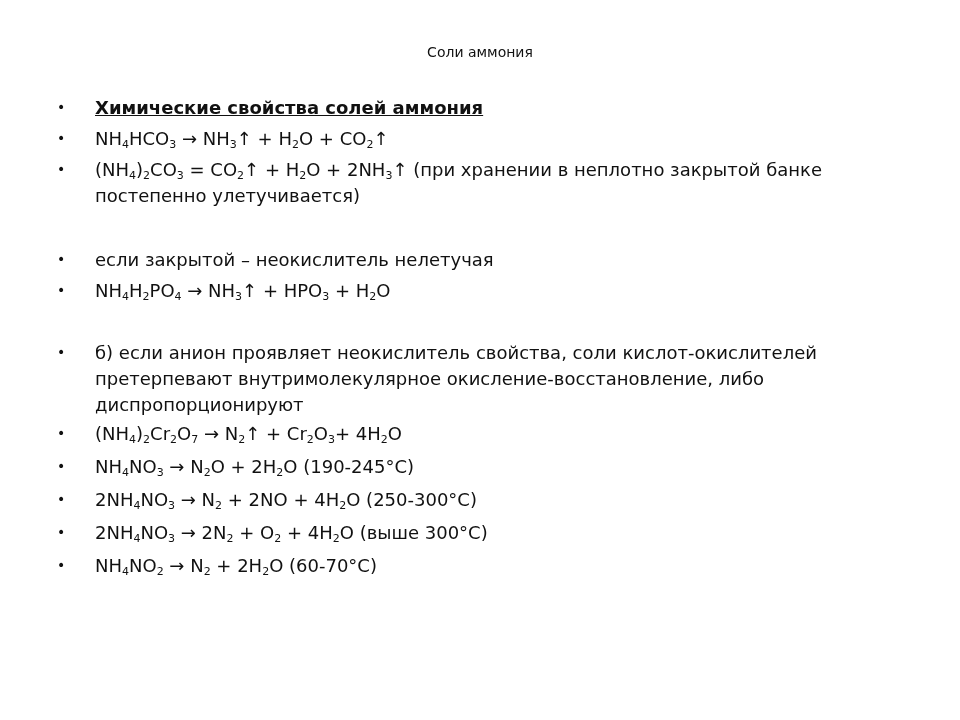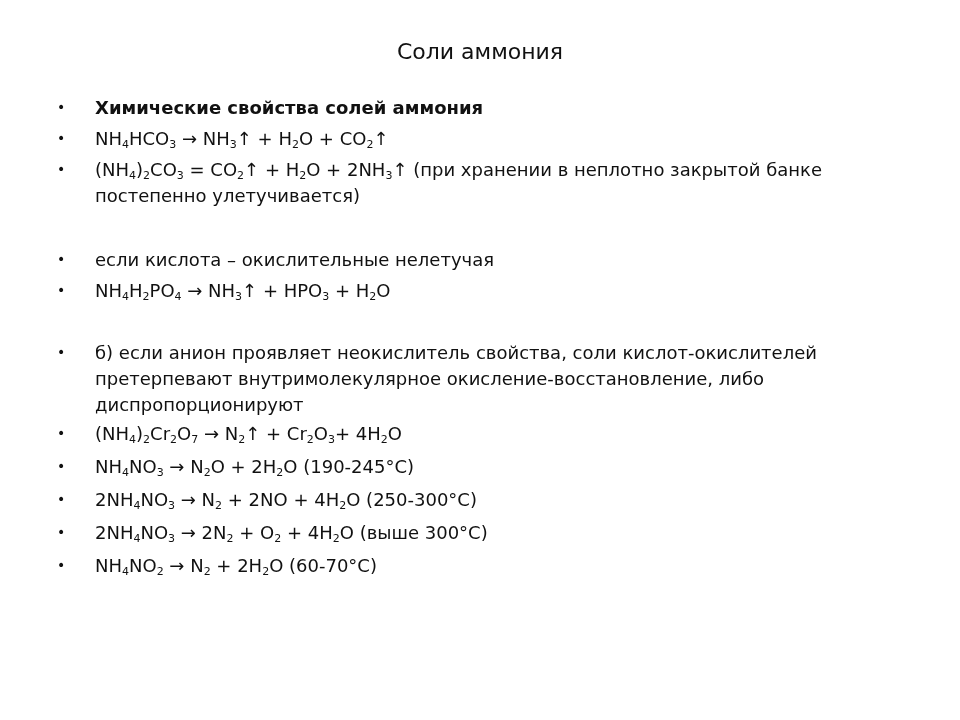--- a/index.html
+++ b/index.html
@@ -2,33 +2,33 @@
 <html><head>
   <meta charset="utf-8">
   <style>
     html, body { margin: 0; padding: 0; }
     body {
       width: 960px; height: 720px; background: #ffffff; position: relative; overflow: hidden;
       font-family: "DejaVu Sans", sans-serif; color: #111111;
     }
     .title {
       position: absolute; top: 40px; left: 0; width: 960px; text-align: center;
-      font-size: 22px; line-height: 24px;
+      font-size: 14px; line-height: 24px;
     }
     .item {
       position: absolute; left: 0; width: 960px;
     }
     .bullet {
       position: absolute; left: 57px; font-size: 14px; line-height: 24px;
     }
     .text {
       position: absolute; left: 95px; width: 800px; font-size: 18px; line-height: 26px;
       white-space: pre-wrap;
     }
-    .bold { font-weight: bold; }
+    .bold { font-weight: bold; text-decoration: underline; }
     sub { font-size: 11px; vertical-align: -3px; line-height: 0; }
   </style>
 </head>
 <body>
 
 <div class="title">Соли аммония</div>
 <div id="list">
     <div class="item" style="top: 95px;">
       <span class="bullet">•</span>
       <span class="text bold">Химические свойства солей аммония</span>
@@ -36,21 +36,21 @@
     <div class="item" style="top: 126px;">
       <span class="bullet">•</span>
       <span class="text">NH<sub>4</sub>HCO<sub>3</sub> → NH<sub>3</sub>↑ + H<sub>2</sub>O + CO<sub>2</sub>↑</span>
     </div>
     <div class="item" style="top: 157px;">
       <span class="bullet">•</span>
       <span class="text">(NH<sub>4</sub>)<sub>2</sub>CO<sub>3</sub> = CO<sub>2</sub>↑ + H<sub>2</sub>O + 2NH<sub>3</sub>↑ (при хранении в неплотно закрытой банке постепенно улетучивается)</span>
     </div>
     <div class="item" style="top: 247px;">
       <span class="bullet">•</span>
-      <span class="text">если кислота – окислительные нелетучая</span>
+      <span class="text">если закрытой – неокислитель нелетучая</span>
     </div>
     <div class="item" style="top: 278px;">
       <span class="bullet">•</span>
       <span class="text">NH<sub>4</sub>H<sub>2</sub>PO<sub>4</sub> → NH<sub>3</sub>↑ + HPO<sub>3</sub> + H<sub>2</sub>O</span>
     </div>
     <div class="item" style="top: 340px;">
       <span class="bullet">•</span>
       <span class="text">б) если анион проявляет неокислитель свойства, соли кислот-окислителей претерпевают внутримолекулярное окисление-восстановление, либо диспропорционируют</span>
     </div>
     <div class="item" style="top: 421px;">

